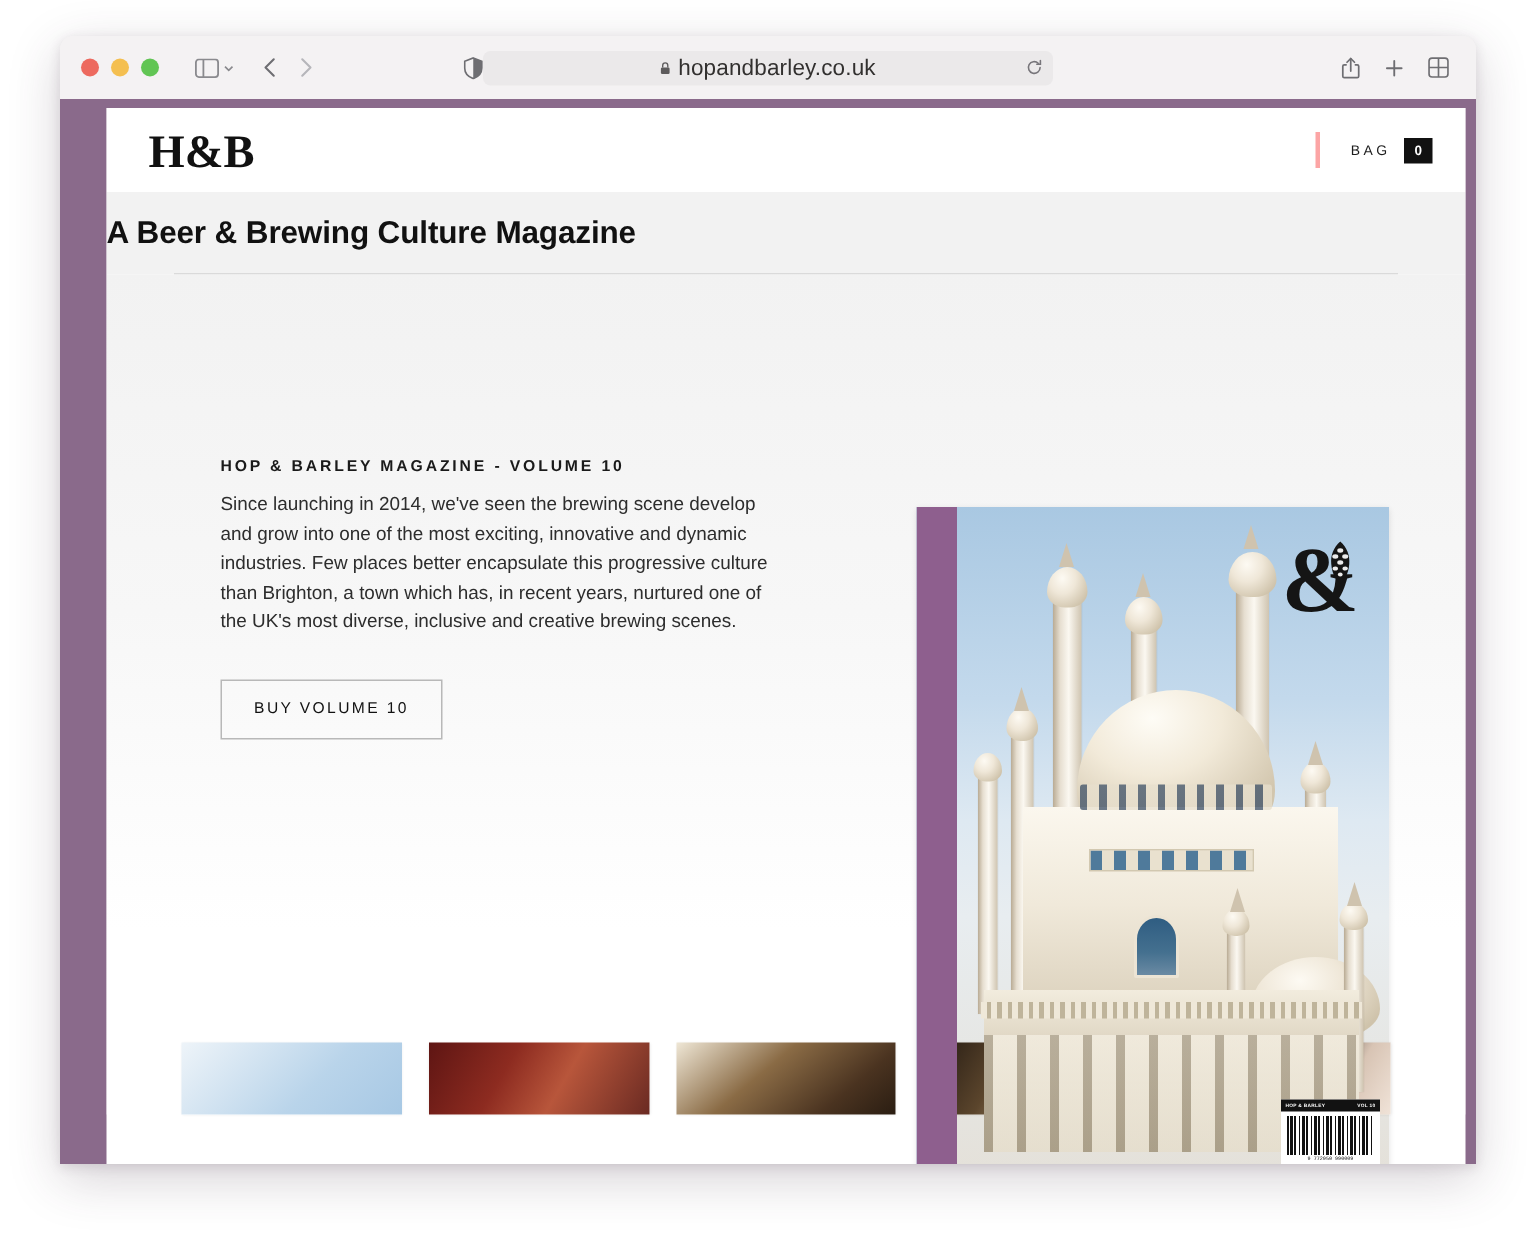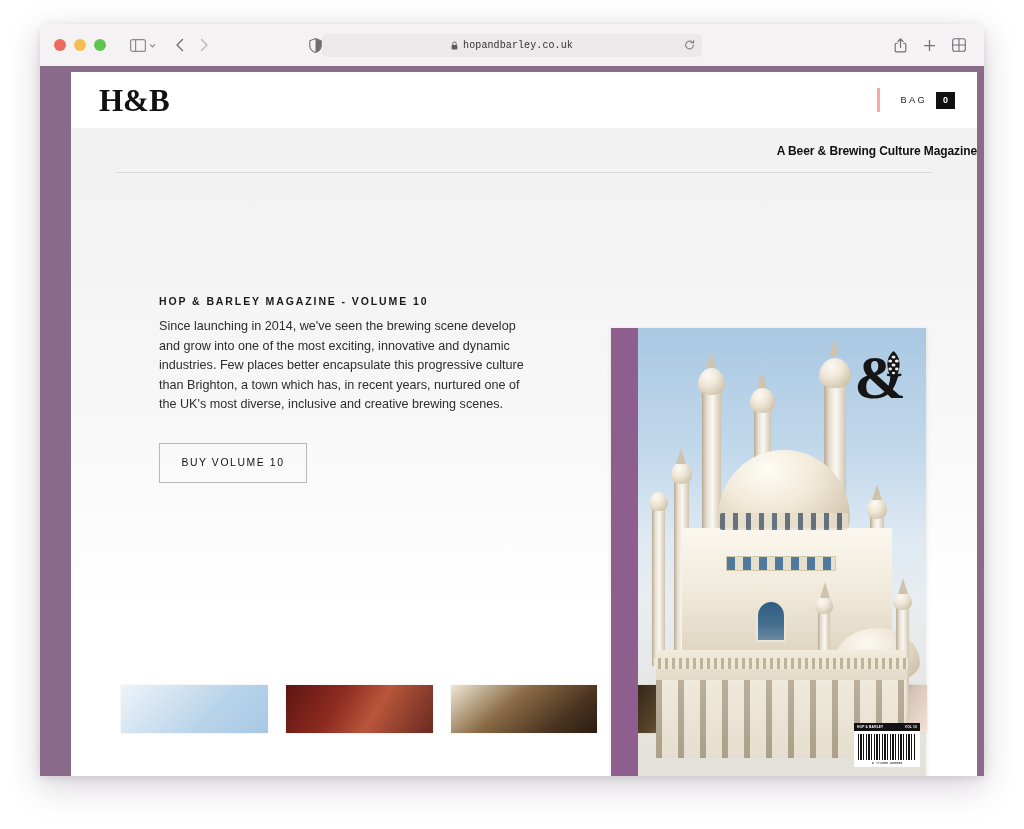--- a/index.html
+++ b/index.html
@@ -49,21 +49,21 @@
   .urlbar {
     pointer-events: auto;
     width: 380px; height: 23px;
     background: #ebe9ea;
     border-radius: 5px;
     display: flex; align-items: center; justify-content: center;
     position: relative;
   }
   .urlbar .lock { margin-right: 5px; display: flex; align-items: center; }
   .url-text {
-    font-size: 10px; color: #32302f; letter-spacing: 0.1px; font-family: Liberation Mono, monospace;
+    font-size: 15px; color: #32302f; letter-spacing: 0.1px;
   }
   .reload { position: absolute; right: 7px; top: 50%; transform: translateY(-50%); }
 
   .tb-right { margin-left: auto; display: flex; align-items: center; gap: 16px; margin-right: 18px; }
 
   
   .page-frame {
     position: relative;
     height: 710px;
     background: #8a6a8b;
@@ -115,38 +115,38 @@
     display: flex; align-items: center; justify-content: center;
   }
 
   
   .tagline-band {
     background: #f2f2f2;
     padding-top: 16px;
     position: relative;
   }
   .tagline {
-    text-align: right;
-    font-size: 12px; font-weight: 700; color: #111;
+    text-align: left;
+    font-size: 21px; font-weight: 700; color: #111;
     letter-spacing: -0.1px;
   }
   .tagline-rule {
     margin: 14px 45px 0 45px;
     border-bottom: 1px solid #dadada;
   }
 
   
   .hero {
     position: relative;
     height: 560px;
     background: linear-gradient(180deg, #f2f2f2 0%, #f7f7f7 40%, #ffffff 78%);
     padding-top: 40px;
   }
   .hero-text {
-    position: absolute; left: 88px; top: 122px; width: 380px;
+    position: absolute; left: 76px; top: 122px; width: 380px;
   }
   .eyebrow {
     font-size: 10.5px; letter-spacing: 1.9px; font-weight: 700;
     color: #1a1a1a; margin-bottom: 10px;
   }
   .hero-title {
     font-size: 48px; font-weight: 800; letter-spacing: -1.2px;
     color: #111; line-height: 1; margin-bottom: 22px;
   }
   .hero-body {

